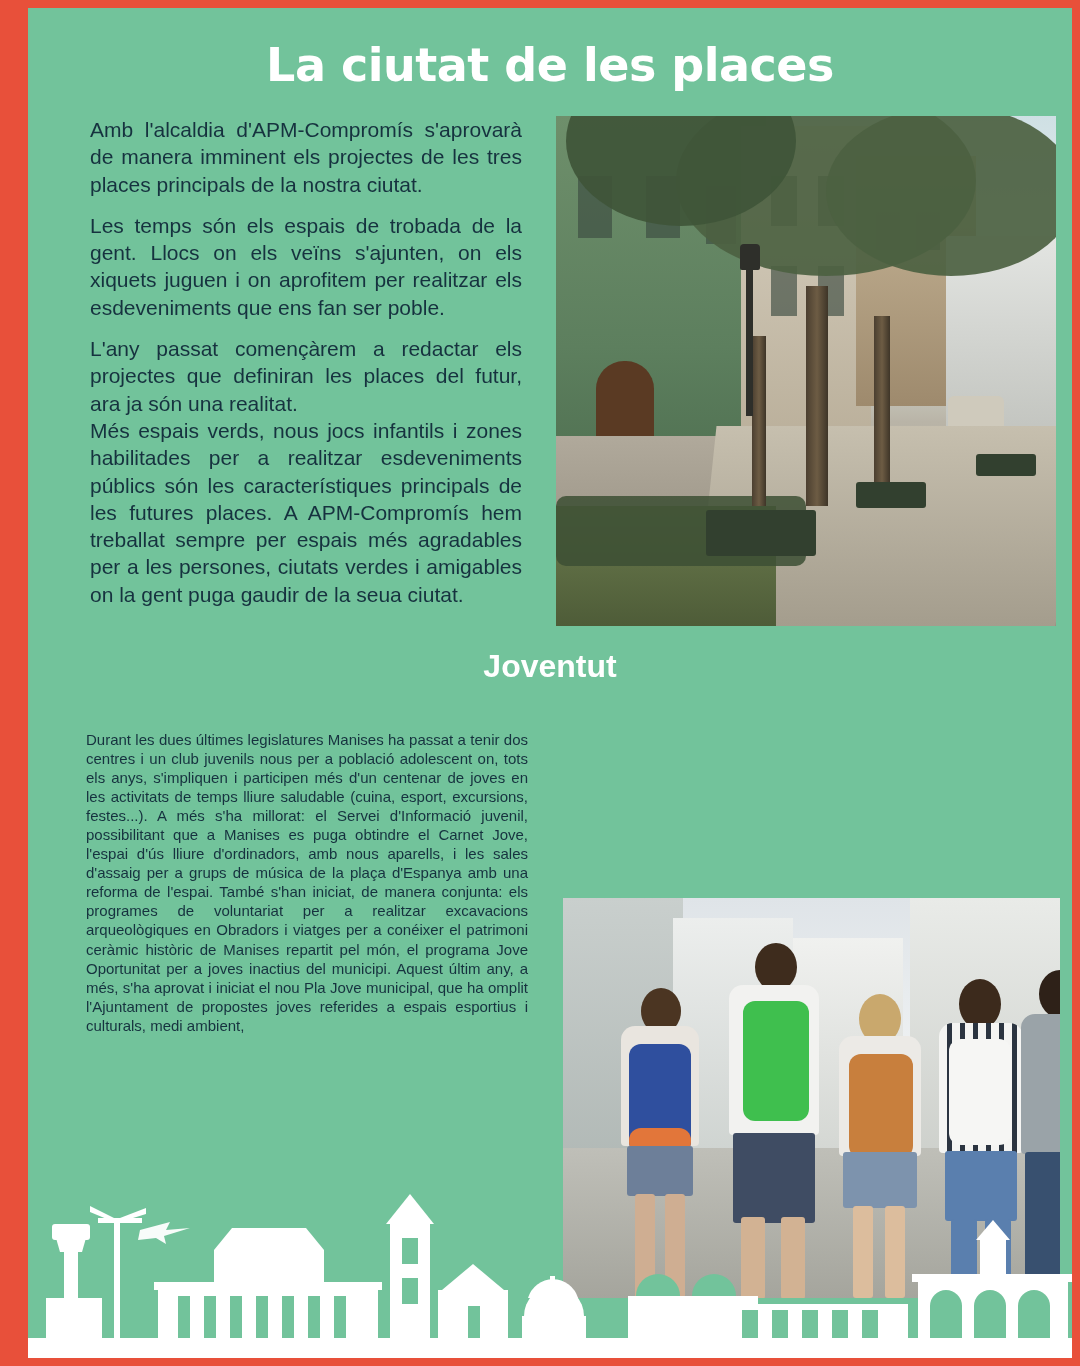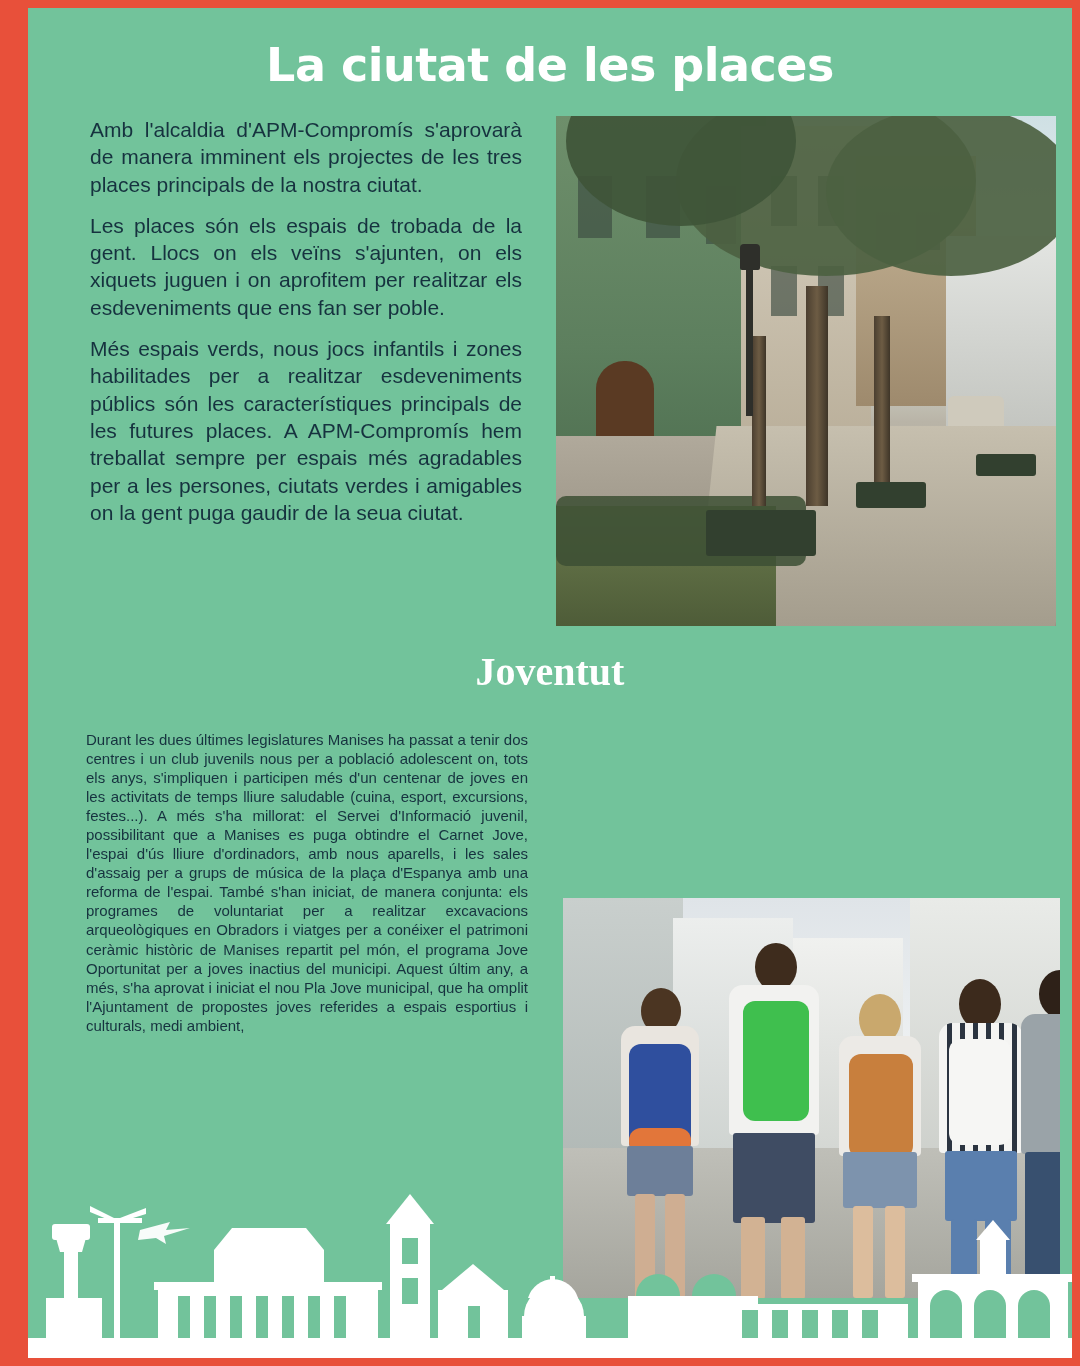--- a/index.html
+++ b/index.html
@@ -42,23 +42,23 @@
     letter-spacing: -0.5px;
     font-family: "DejaVu Sans", sans-serif;
   }
   .title-sub {
     position: absolute;
     left: 0;
     top: 640px;
     width: 1044px;
     text-align: center;
     color: #ffffff;
-    font-size: 40px;
+    font-size: 32px;
     font-weight: bold;
-    font-family: Liberation Serif, serif;
+    font-family: Liberation Sans, sans-serif;
   }
   
   .col-text {
     position: absolute;
     color: #16323f;
     font-size: 21px;
     line-height: 1.30;
     text-align: justify;
     font-family: "Liberation Sans", sans-serif;
   }
@@ -274,21 +274,22 @@
 </head>
 <body>
 
 <div class="page">
   <div class="bg-panel">
 
     <div class="title-main">La ciutat de les places</div>
 
     <div class="col-text" id="places-text">
       <p>Amb l'alcaldia d'APM-Compromís s'aprovarà de manera imminent els projectes de les tres places principals de la nostra ciutat.</p>
-      <p>Les places són els espais de trobada de la gent. Llocs on els veïns s'ajunten, on els xiquets juguen i on aprofitem per realitzar els esdeveniments que ens fan ser poble.</p>
+      <p>Les temps són els espais de trobada de la gent. Llocs on els veïns s'ajunten, on els xiquets juguen i on aprofitem per realitzar els esdeveniments que ens fan ser poble.</p>
+      <p style="margin-bottom:0">L'any passat començàrem a redactar els projectes que definiran les places del futur, ara ja són una realitat.</p>
       <p>Més espais verds, nous jocs infantils i zones habilitades per a realitzar esdeveniments públics són les característiques principals de les futures places. A APM-Compromís hem treballat sempre per espais més agradables per a les persones, ciutats verdes i amigables on la gent puga gaudir de la seua ciutat.</p>
     </div>
 
     <div class="photo" id="photo-placa">
       <div class="pz-sky"></div>
       <div class="pz-bldg-left"></div>
       <div class="pz-bldg-left2"></div>
       <div class="pz-bldg-mid"></div>
       <div class="pz-bldg-right"></div>
 

